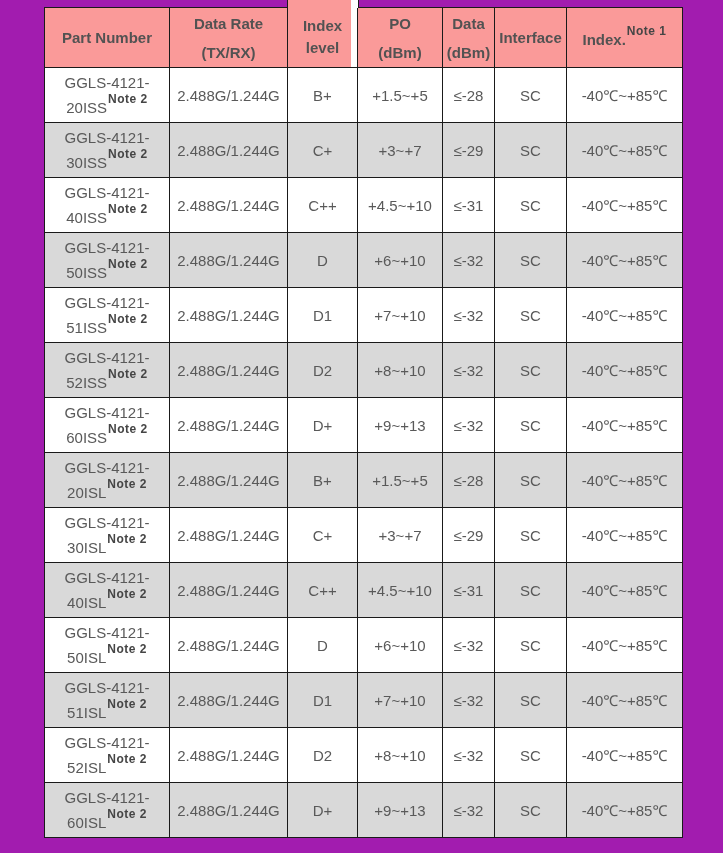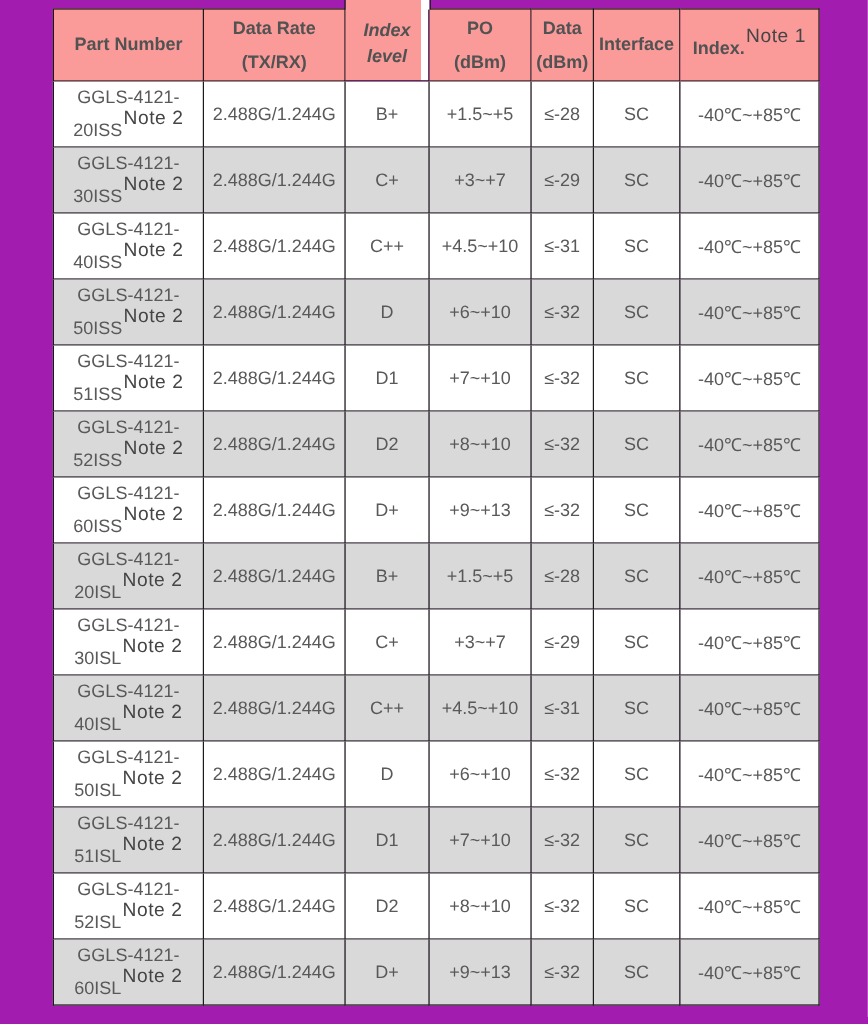--- a/index.html
+++ b/index.html
@@ -61,38 +61,37 @@
     color:var(--header_text);
     font-weight:bold;
     font-size:15px;
     height:61px;
     white-space:nowrap;
   }
   .spec thead th.index-th{
     border-top:none;
     background:linear-gradient(to right, var(--header_bg) 0 calc(100% - 6px), #ffffff calc(100% - 6px));
     line-height:22px;
-    font-style:italic;
   }
   .hl-sp{display:block;margin-bottom:12px;}
   .hl{display:block;}
   .spec tbody tr{height:55px;background:var(--row_bg);margin-left:41px;}
   .spec tbody tr:nth-child(even){background:var(--row_alt_bg);}
   .spec td{
     font-size:15px;
     color:var(--body_text);
     white-space:nowrap;
   }
   td.part{
     white-space:normal;
     line-height:21px;
   }
   sup.note{
-    font-size:16px;
-    font-weight:normal;
+    font-size:12px;
+    font-weight:bold;
     color:var(--note_text);
     position:relative;
     top:-4px;
     margin-left:1px;
     letter-spacing:.5px;
   }
 </style>
 </head>
 <body>
 

